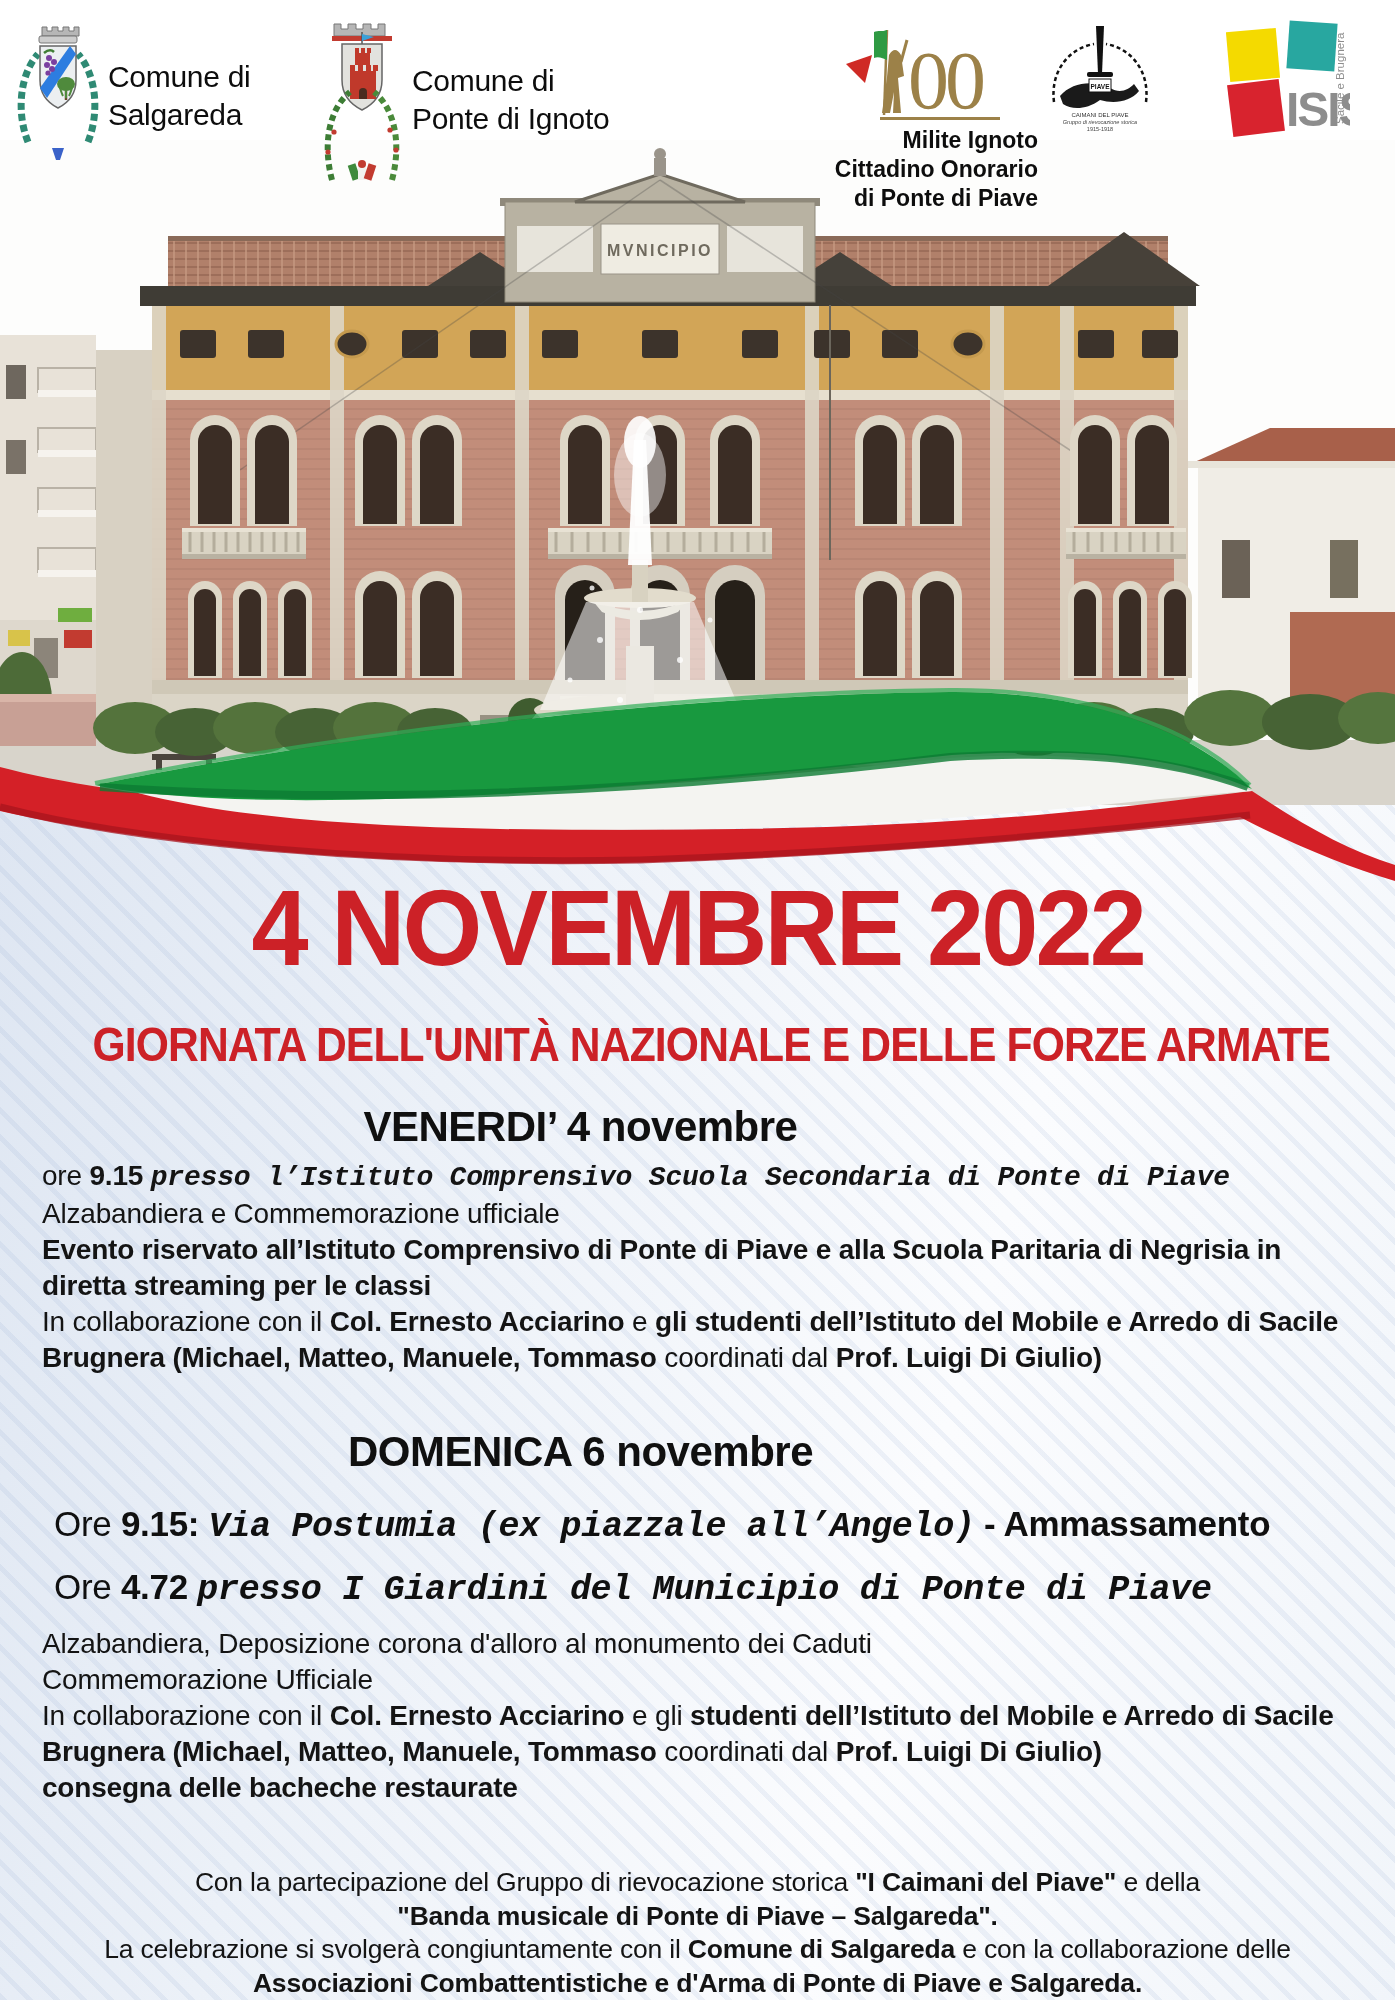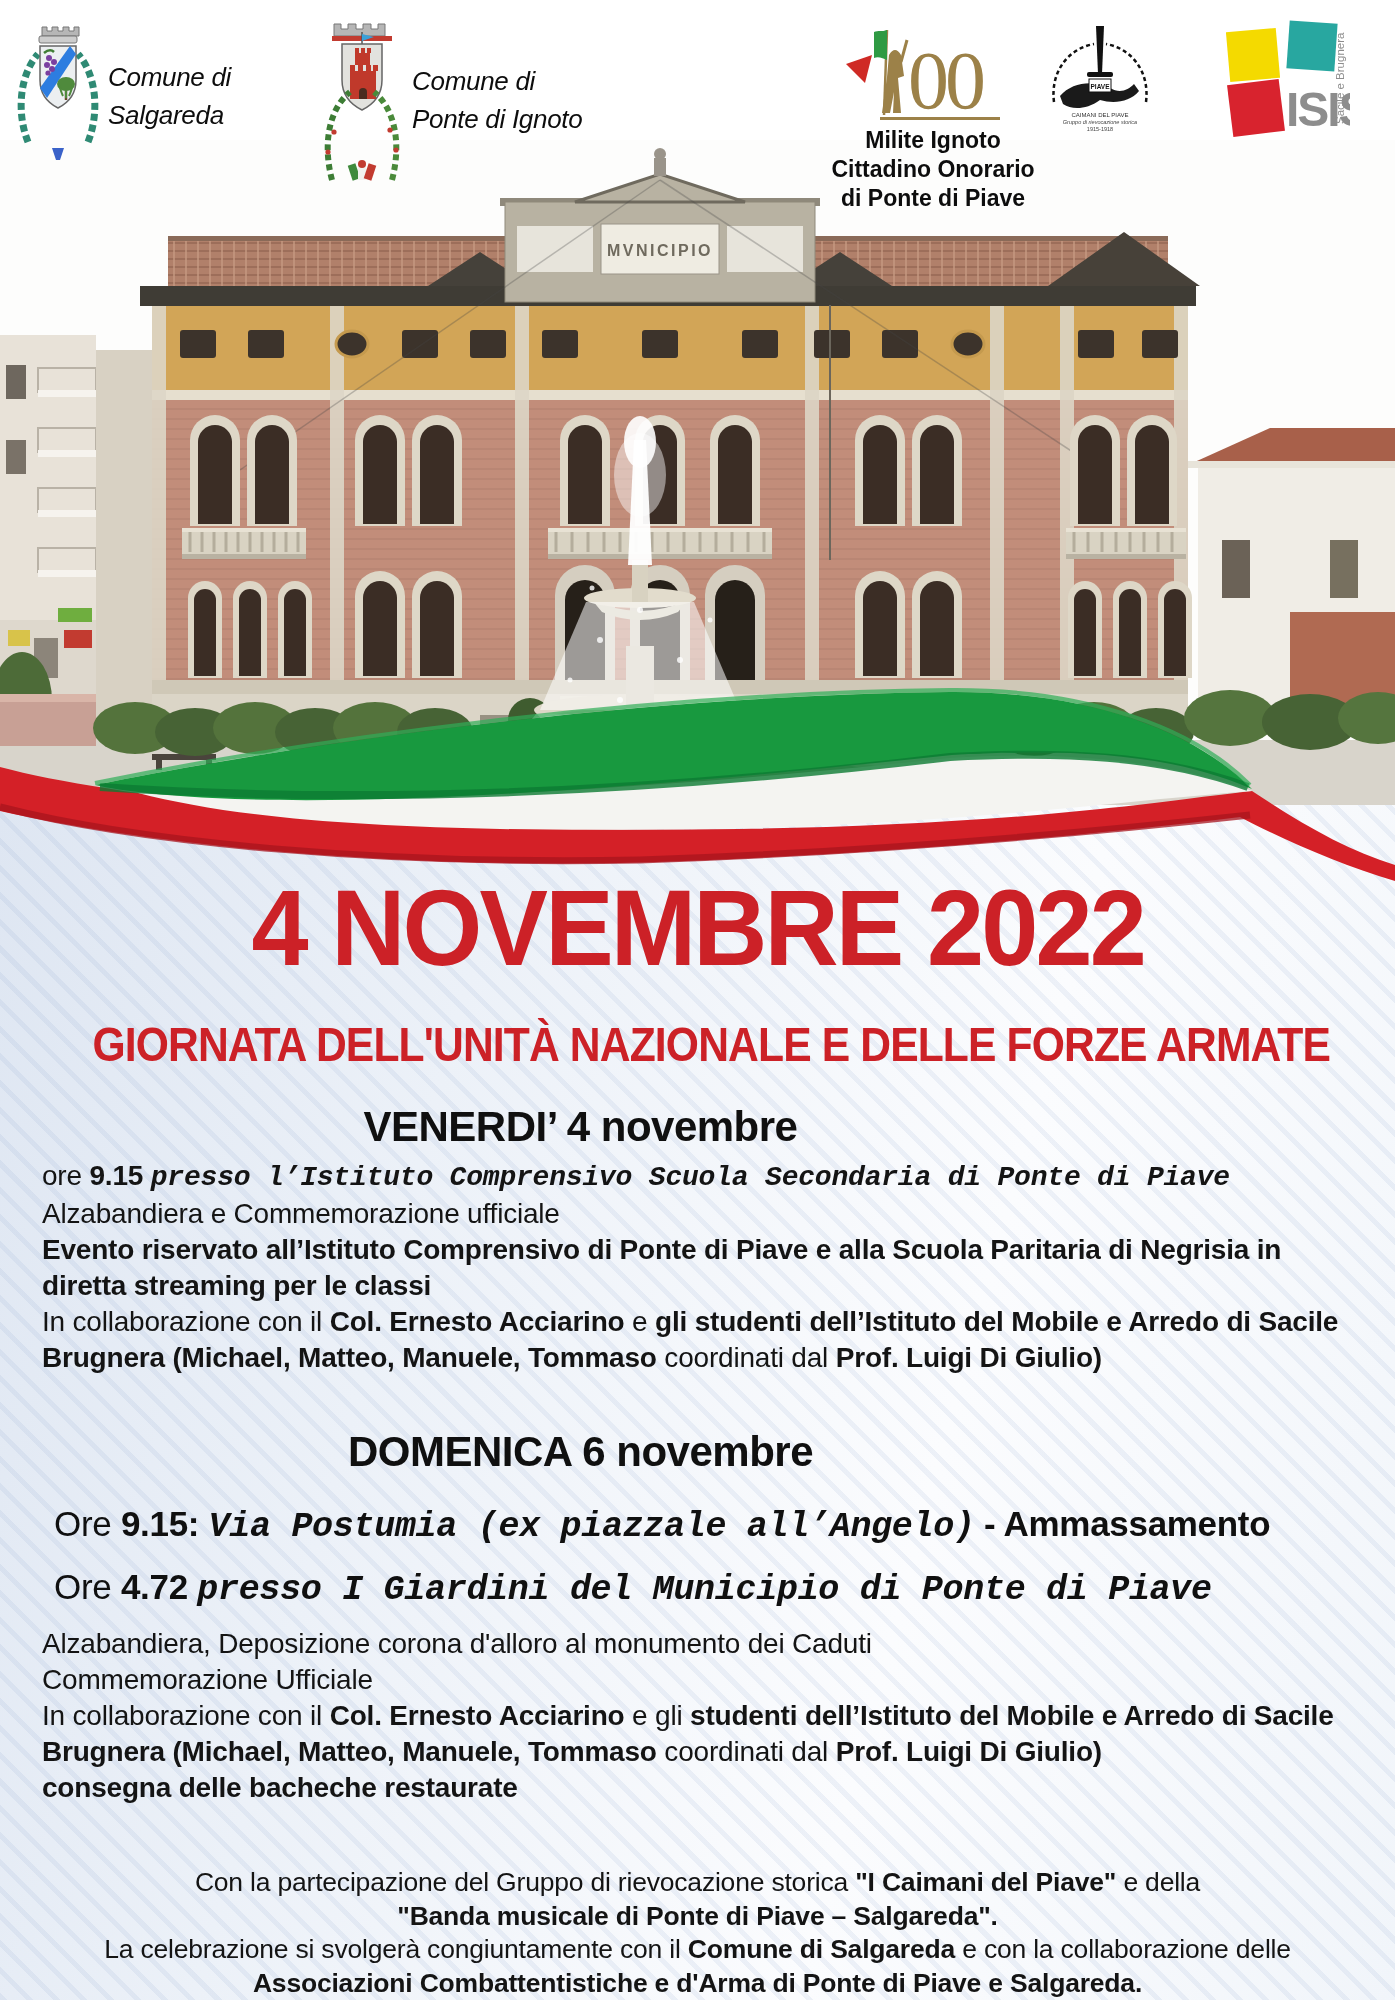--- a/index.html
+++ b/index.html
@@ -2,21 +2,21 @@
 <html><head>
 <meta charset="utf-8">
 <style>
   html,body{margin:0;padding:0;background:#ffffff;}
   .poster{
     position:relative;width:1395px;height:2000px;overflow:hidden;background:#ffffff;
     font-family:"Liberation Sans", sans-serif;color:#141414;
   }
   .abs{position:absolute;}
   
-  .crest-name{font-size:26px;line-height:38px;color:#0d0d0d;letter-spacing:-0.3px;font-style:italic;}
+  .crest-name{font-size:30px;line-height:38px;color:#0d0d0d;letter-spacing:-0.3px;}
   .milite-text{width:210px;text-align:center;font-weight:700;font-size:23px;line-height:29px;color:#0d0d0d;}
   
   .content-bg{
     left:0;top:805px;width:1395px;height:1195px;
     background:
       repeating-linear-gradient(45deg, rgba(120,148,196,0.11) 0px, rgba(120,148,196,0.11) 5px, rgba(255,255,255,0) 5px, rgba(255,255,255,0) 19px),
       linear-gradient(105deg,#dee6f2 0%,#ecf1f8 30%,#fbfcfe 65%,#f1f5fa 100%);
   }
   
   .title-main{left:0;top:868px;width:1395px;text-align:center;}
@@ -379,21 +379,21 @@
     <svg width="165" height="105" viewBox="0 0 165 105">
       <polygon points="6,44 32,35 25,63" fill="#cf2a25"></polygon>
       <line x1="47" y1="10" x2="44" y2="95" stroke="#9c8148" stroke-width="2.5"></line>
       <path d="M47,10 C42,12 38,10 34,12 L34,38 C38,36 43,38 47,40 Z" fill="#2f9a43"></path>
       <path d="M49,35 Q55,25 61,35 L64,56 L58,58 L61,93 L53,93 L54,72 L50,93 L42,93 L47,57 Z" fill="#9c8148"></path>
       <line x1="61" y1="42" x2="67" y2="20" stroke="#9c8148" stroke-width="3"></line>
       <text x="68" y="88" class="serif-zeros" font-size="82" letter-spacing="-4" fill="#9c8148">00</text>
       <rect x="40" y="97" width="120" height="3" fill="#9c8148"></rect>
     </svg>
   </div>
-  <div class="abs milite-text" style="left:828px;top:126px;z-index:6;">
+  <div class="abs milite-text" style="left:828px;top:126px;z-index:6;text-align:right;">
     <div>Milite Ignoto</div>
     <div>Cittadino Onorario</div>
     <div>di Ponte di Piave</div>
   </div>
 
   <div class="abs" style="left:1042px;top:22px;z-index:6;">
     <svg width="118" height="112" viewBox="0 0 118 112">
       <path d="M12,80 C8,48 28,26 52,22" fill="none" stroke="#111" stroke-width="2.5" stroke-dasharray="4,3"></path>
       <path d="M104,80 C108,48 88,26 64,22" fill="none" stroke="#111" stroke-width="2.5" stroke-dasharray="4,3"></path>
       <path d="M54,4 L62,4 L60,52 L56,52 Z" fill="#111"></path>

